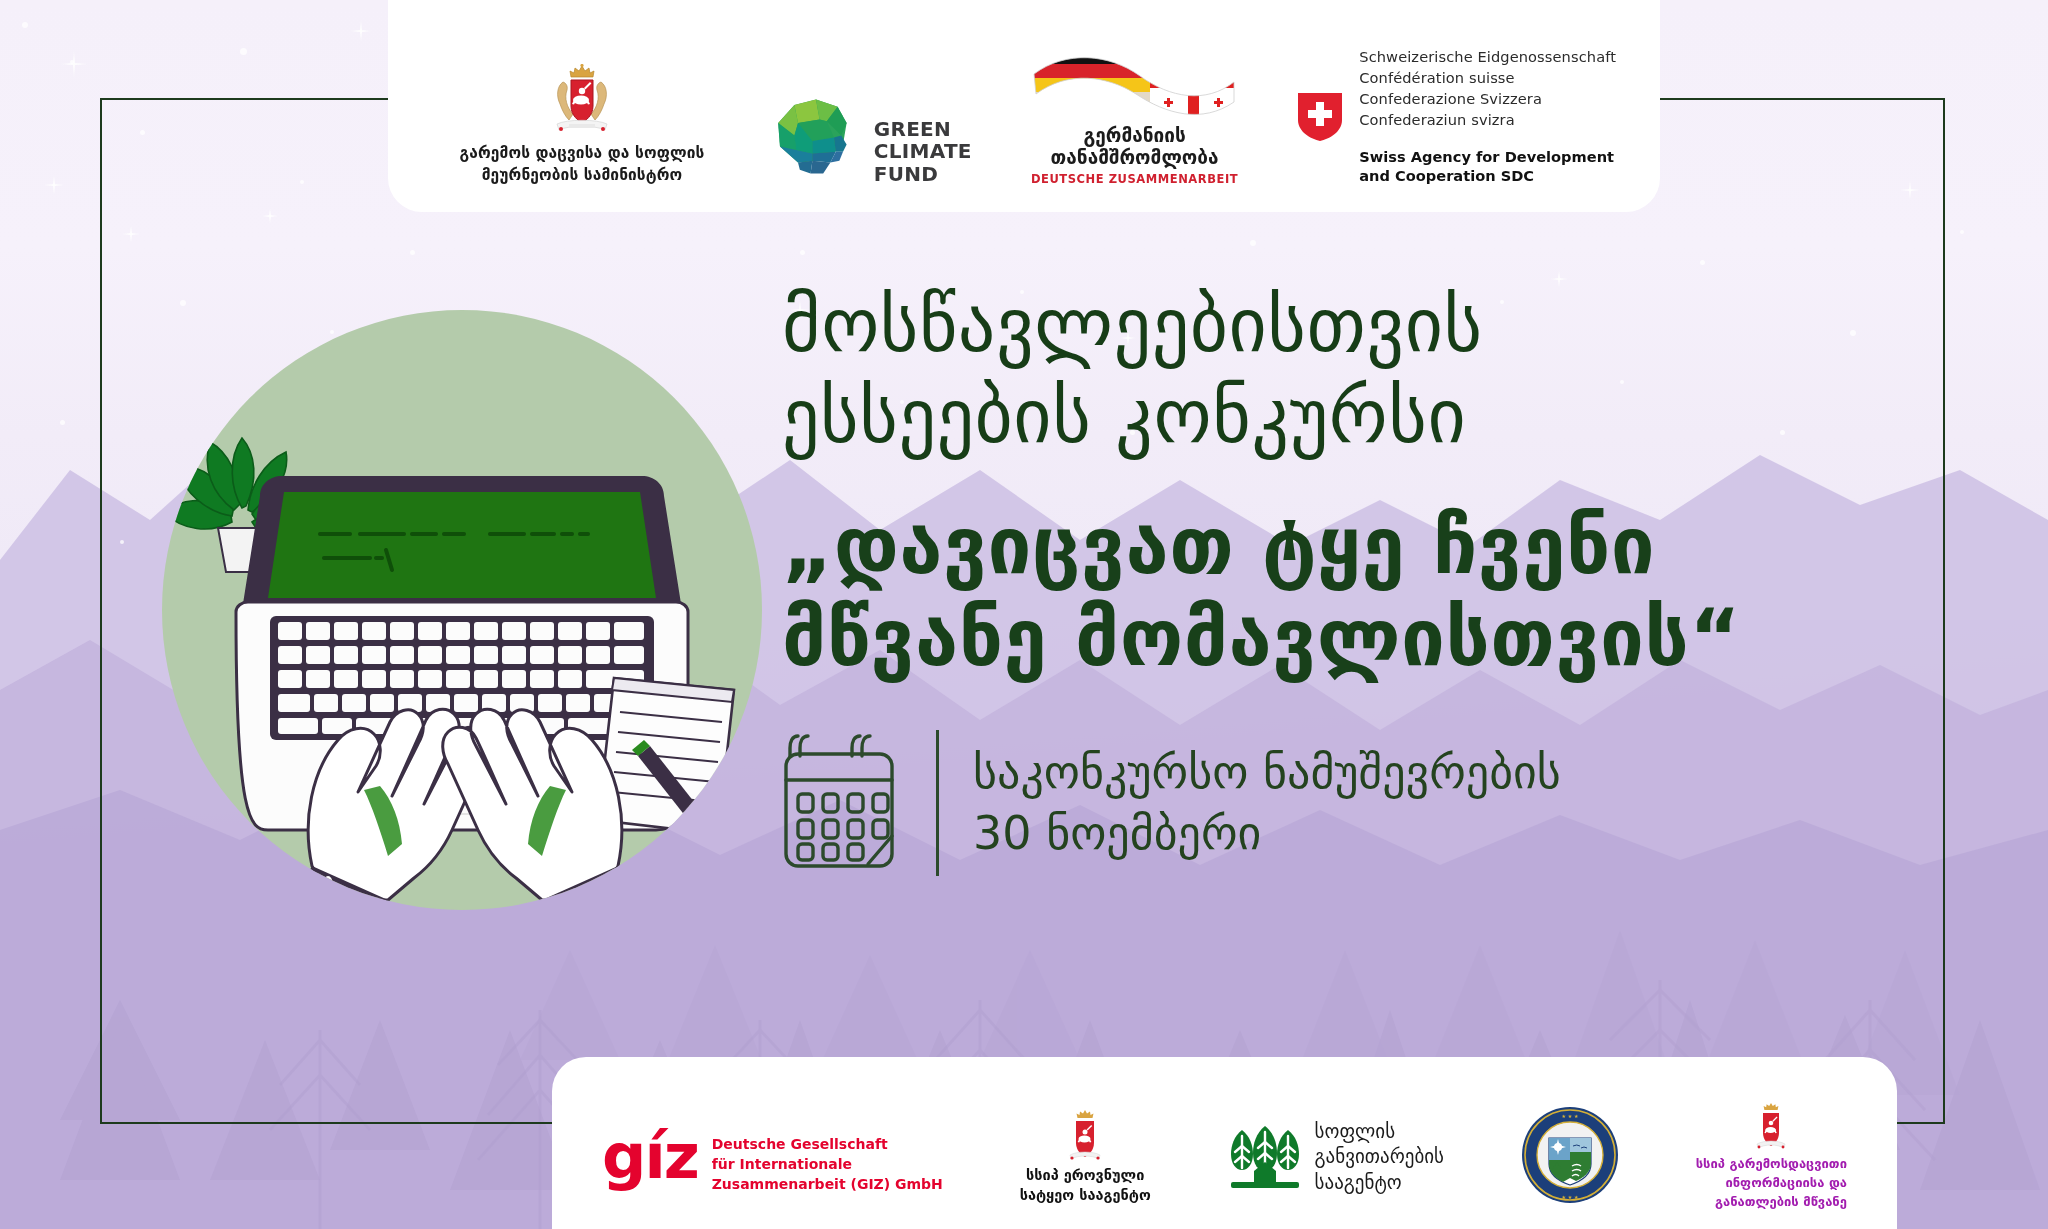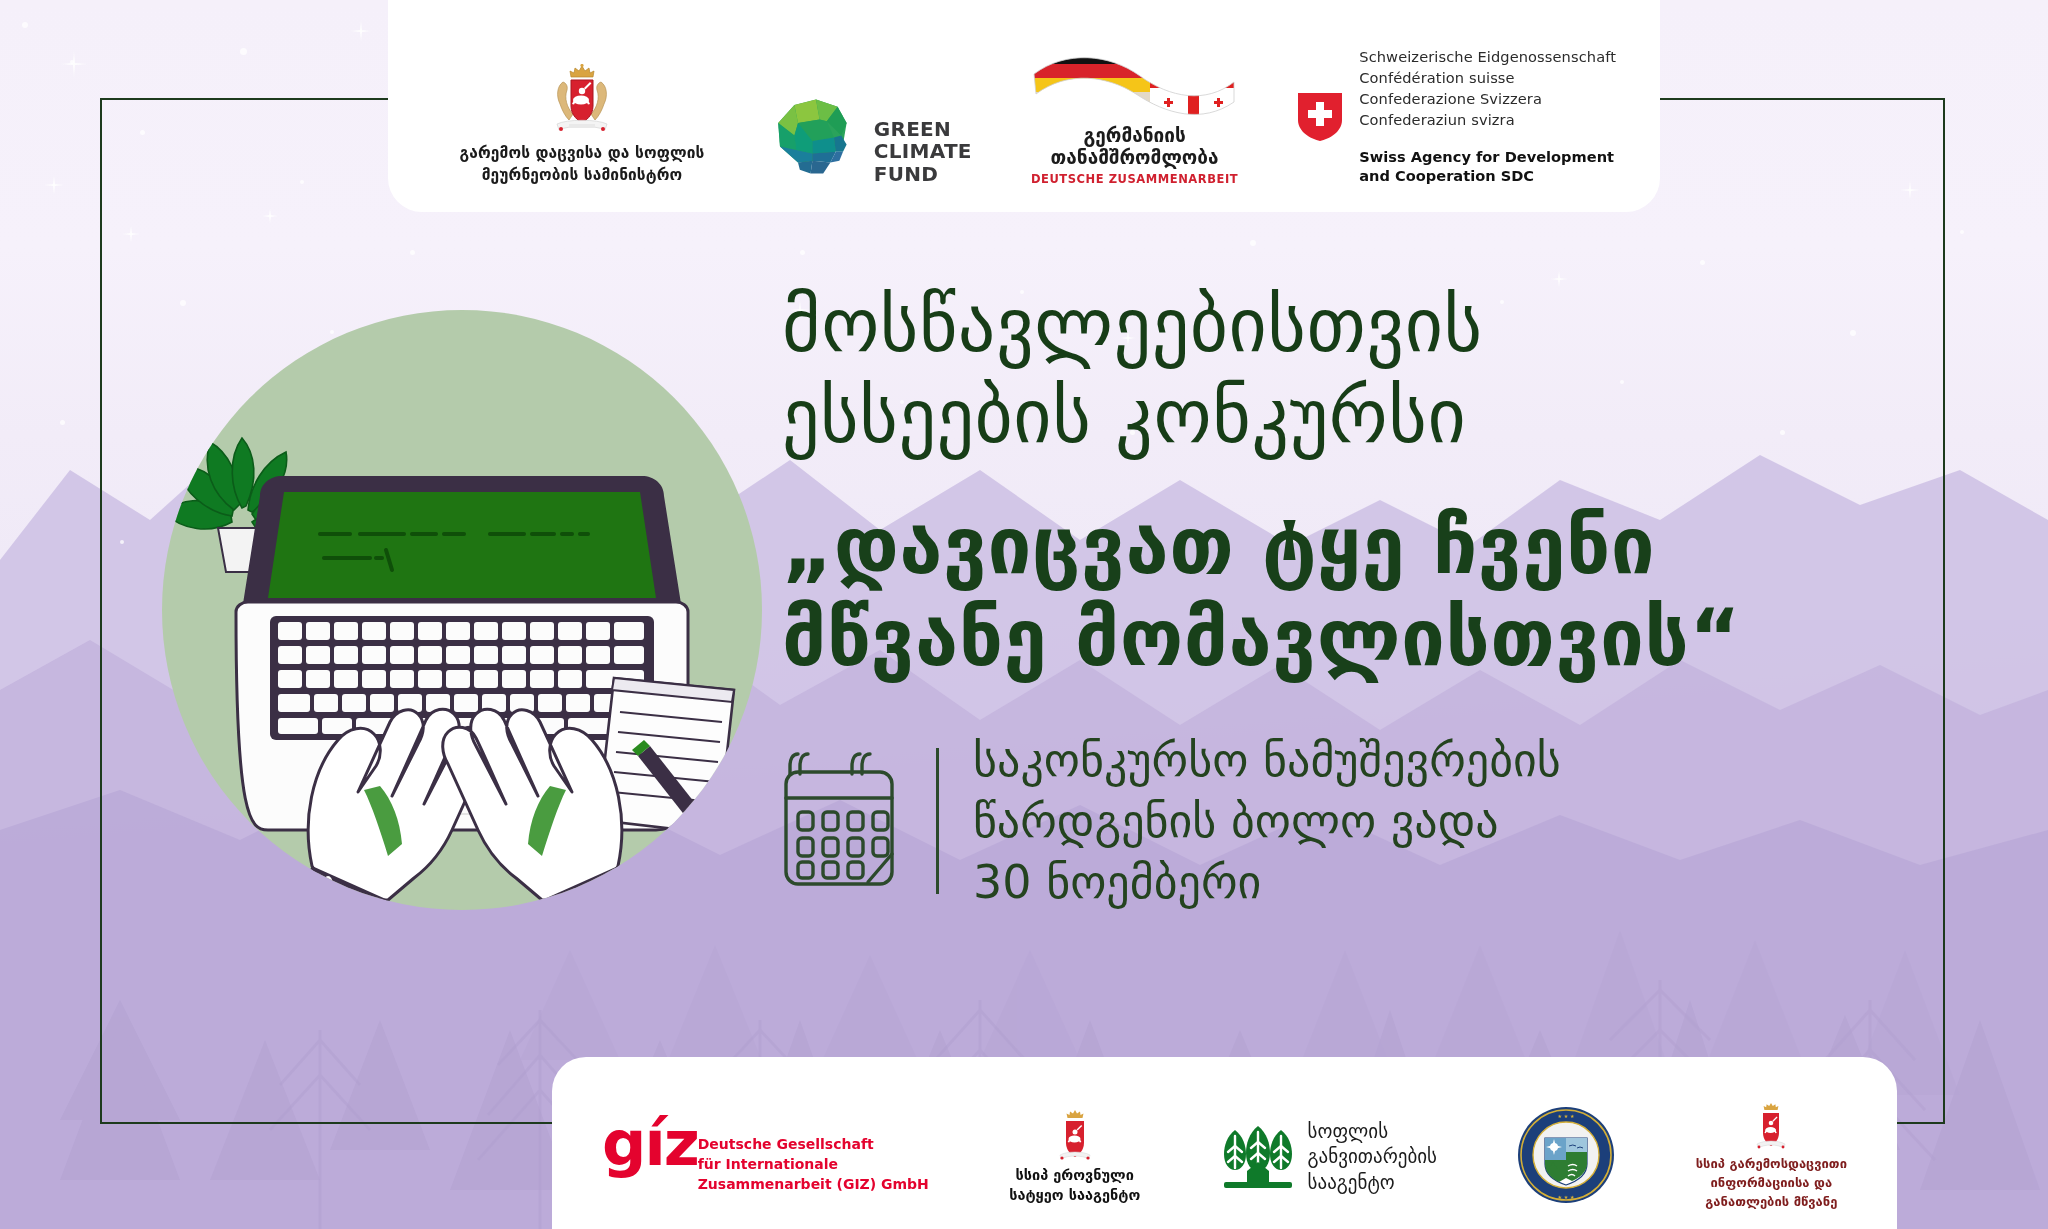--- a/index.html
+++ b/index.html
@@ -129,21 +129,21 @@
   .deadline-text span { display:block; }
 
   
   .logo-card-bottom {
     position:absolute; left:552px; top:1057px; width:1345px; height:200px;
     background:#ffffff; border-radius:34px 34px 0 0;
     display:flex; align-items:center; justify-content:space-between;
     padding: 0 50px;
     gap:26px;
   }
-  .giz { display:flex; align-items:flex-start; }
+  .giz { display:flex; align-items:center; gap:14px; }
   .giz-word {
     font-family:"DejaVu Sans","Liberation Sans",sans-serif;
     font-weight:700; font-size:62px; line-height:.8; color:#e4032e; letter-spacing:-2px;
   }
   .giz-desc {
     font-family:"DejaVu Sans","Liberation Sans",sans-serif;
     font-weight:700; font-size:14px; line-height:1.42; color:#e4032e;margin-top:16px;
   }
   .nfa { display:flex; flex-direction:column; align-items:center; }
   .nfa-emblem { width:40px; height:52px; }
@@ -155,21 +155,21 @@
   .rda-mark { width:74px; height:62px; }
   .rda-text {
     font-family:"DejaVu Sans","Liberation Sans",sans-serif;
     font-size:19px; line-height:1.35; color:#1b1b1b;
   }
   .agro-seal { width:98px; height:98px; }
   .eiec { display:flex; flex-direction:column; align-items:center; }
   .eiec-emblem { width:36px; height:48px; }
   .eiec-text {
     font-family:"DejaVu Sans","Liberation Sans",sans-serif;
-    font-weight:700; font-size:13px; line-height:1.45; color:#7f1d1d; text-align:center; margin-top:5px;
+    font-weight:700; font-size:13px; line-height:1.45; color:#a21caf; text-align:right; margin-top:5px;
   }
 </style>
 </head>
 <body>
 
 <div id="poster">
 
   <div class="bg-layer">
     <div class="sky-fade"></div>
 
@@ -589,21 +589,20 @@
           <rect x="91" y="88" width="15" height="18" rx="4"></rect>
           <rect x="16" y="112" width="15" height="16" rx="4"></rect>
           <rect x="41" y="112" width="15" height="16" rx="4"></rect>
           <rect x="66" y="112" width="15" height="16" rx="4"></rect>
           <path d="M110 104 L86 132"></path>
         </g>
       </svg>
       <div class="vrule"></div>
       <div class="deadline-text">
         <span>საკონკურსო ნამუშევრების</span>
-        <span>წარდგენის ბოლო ვადა</span>
         <span>30 ნოემბერი</span>
       </div>
     </div>
   </div>
 
   <div class="logo-card-bottom">
 
     <div class="giz">
       <div class="giz-word">gíz</div>
       <div class="giz-desc">

